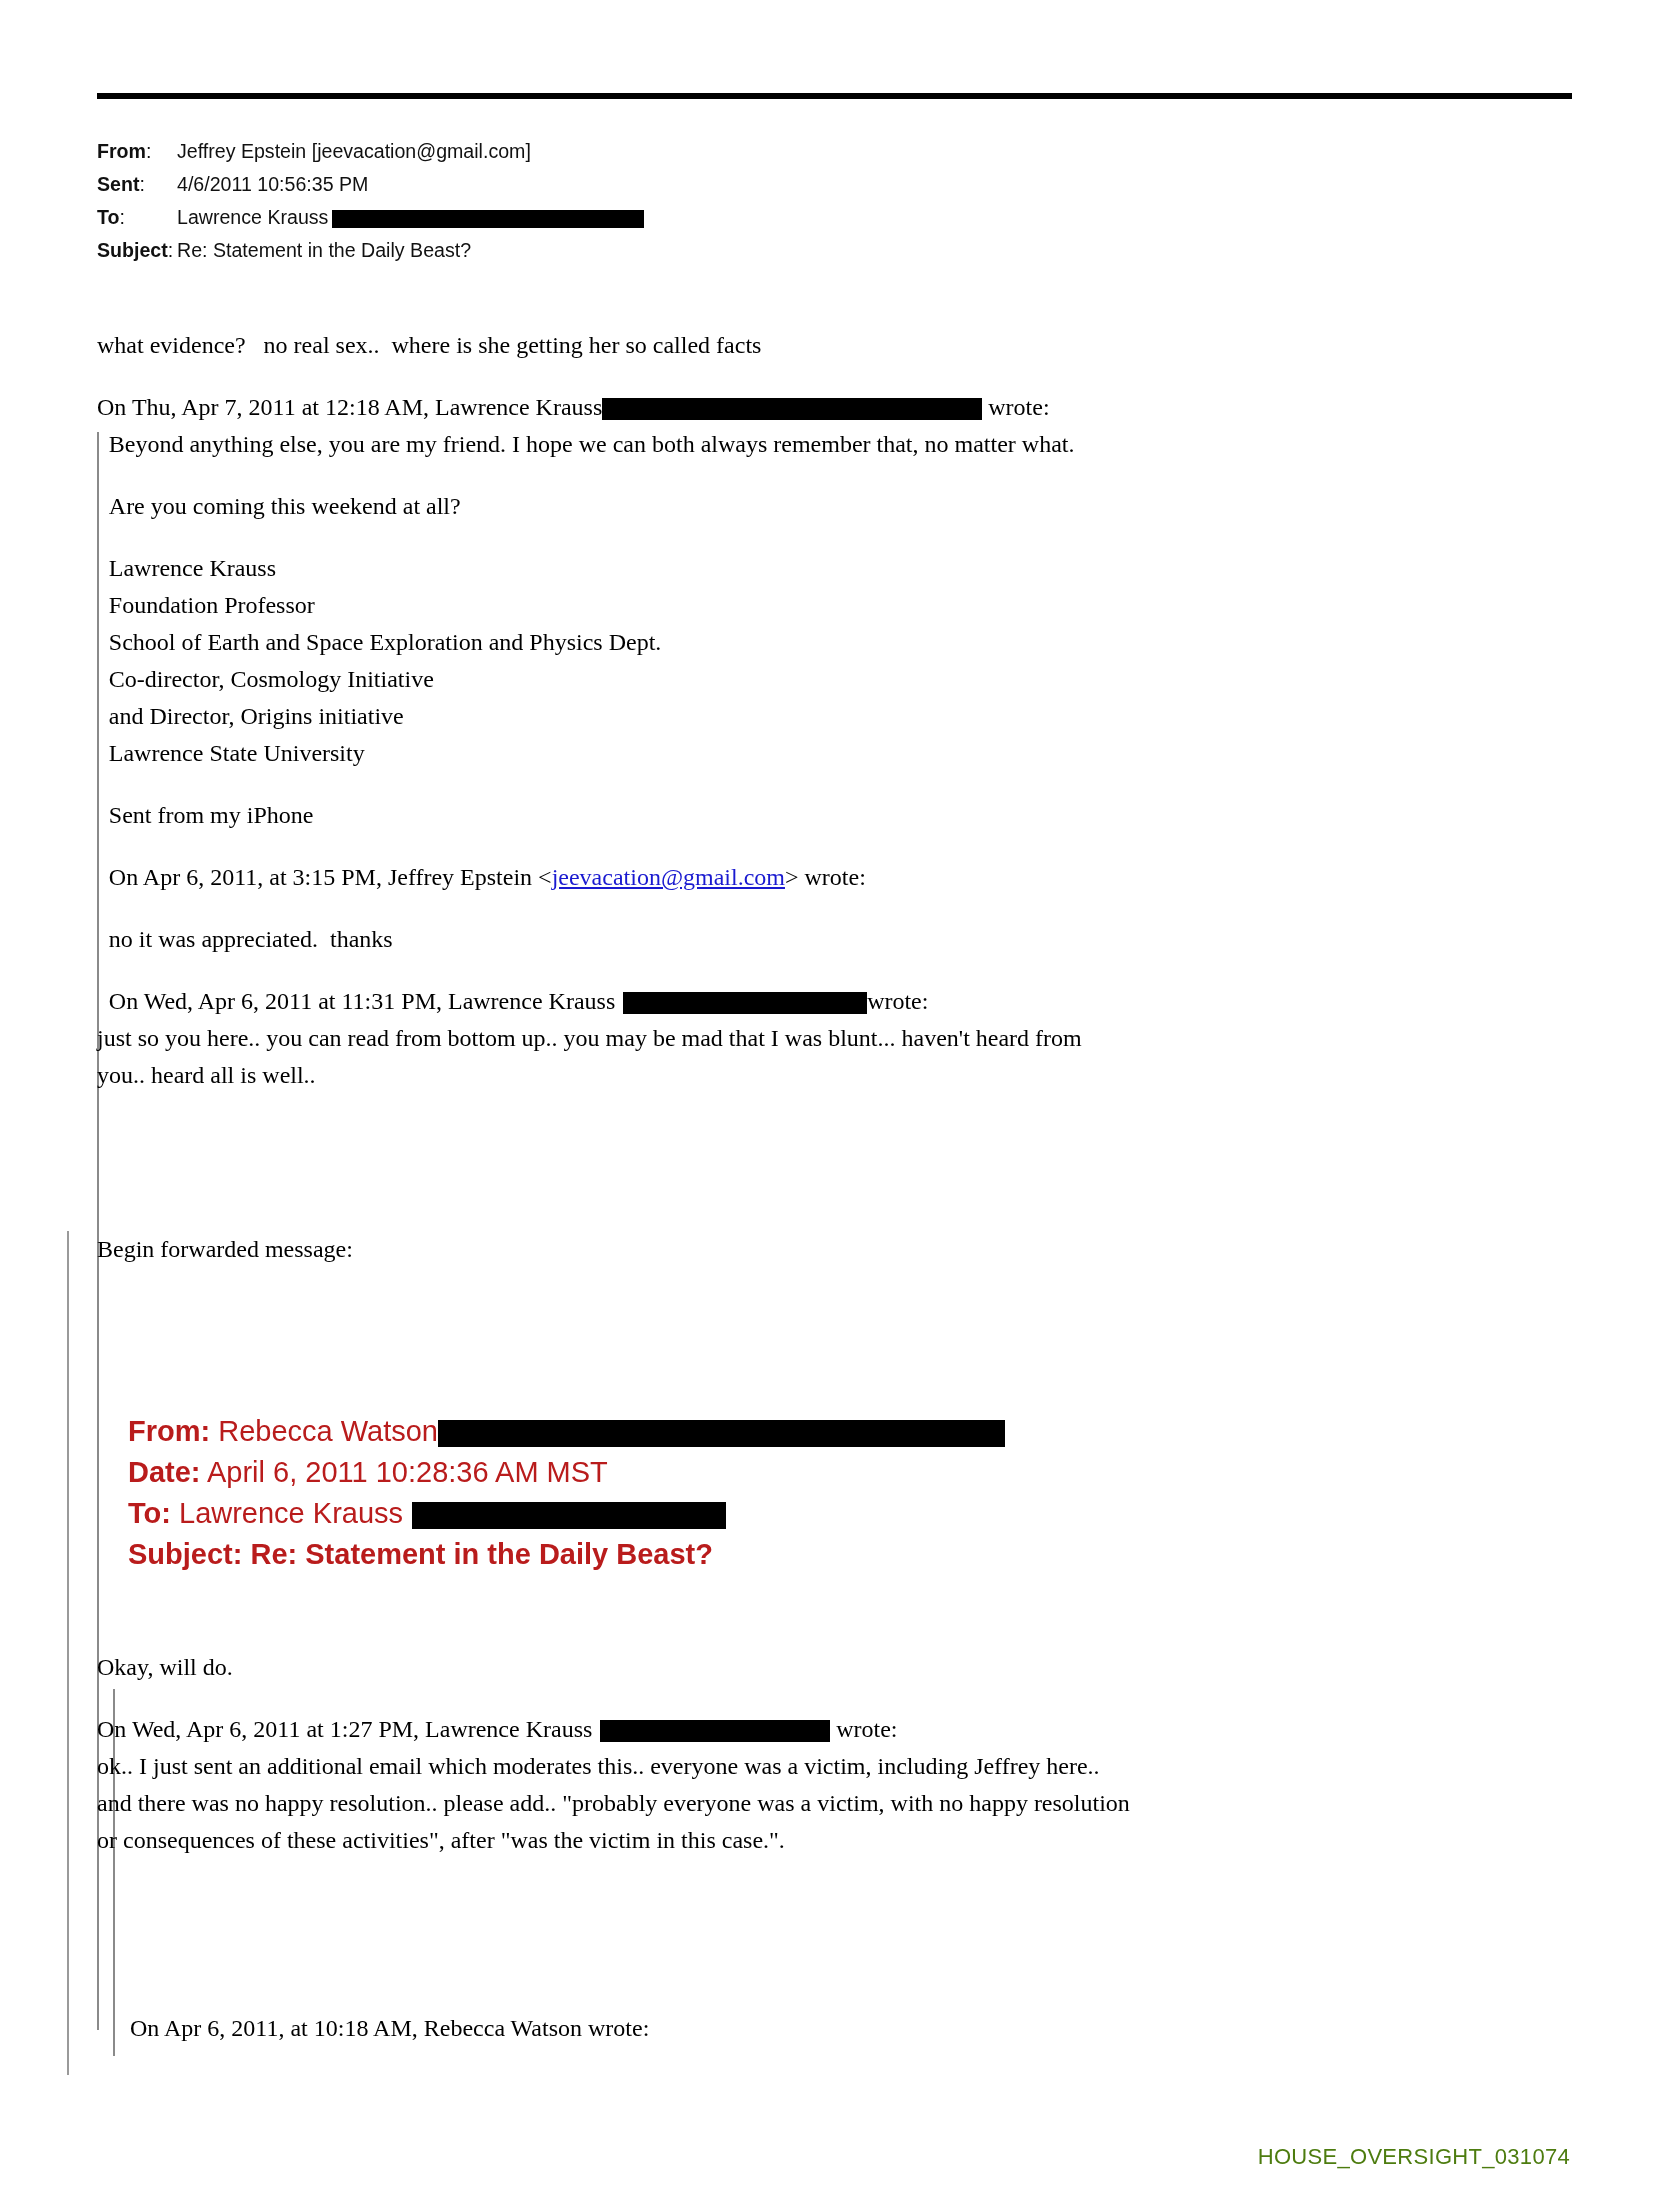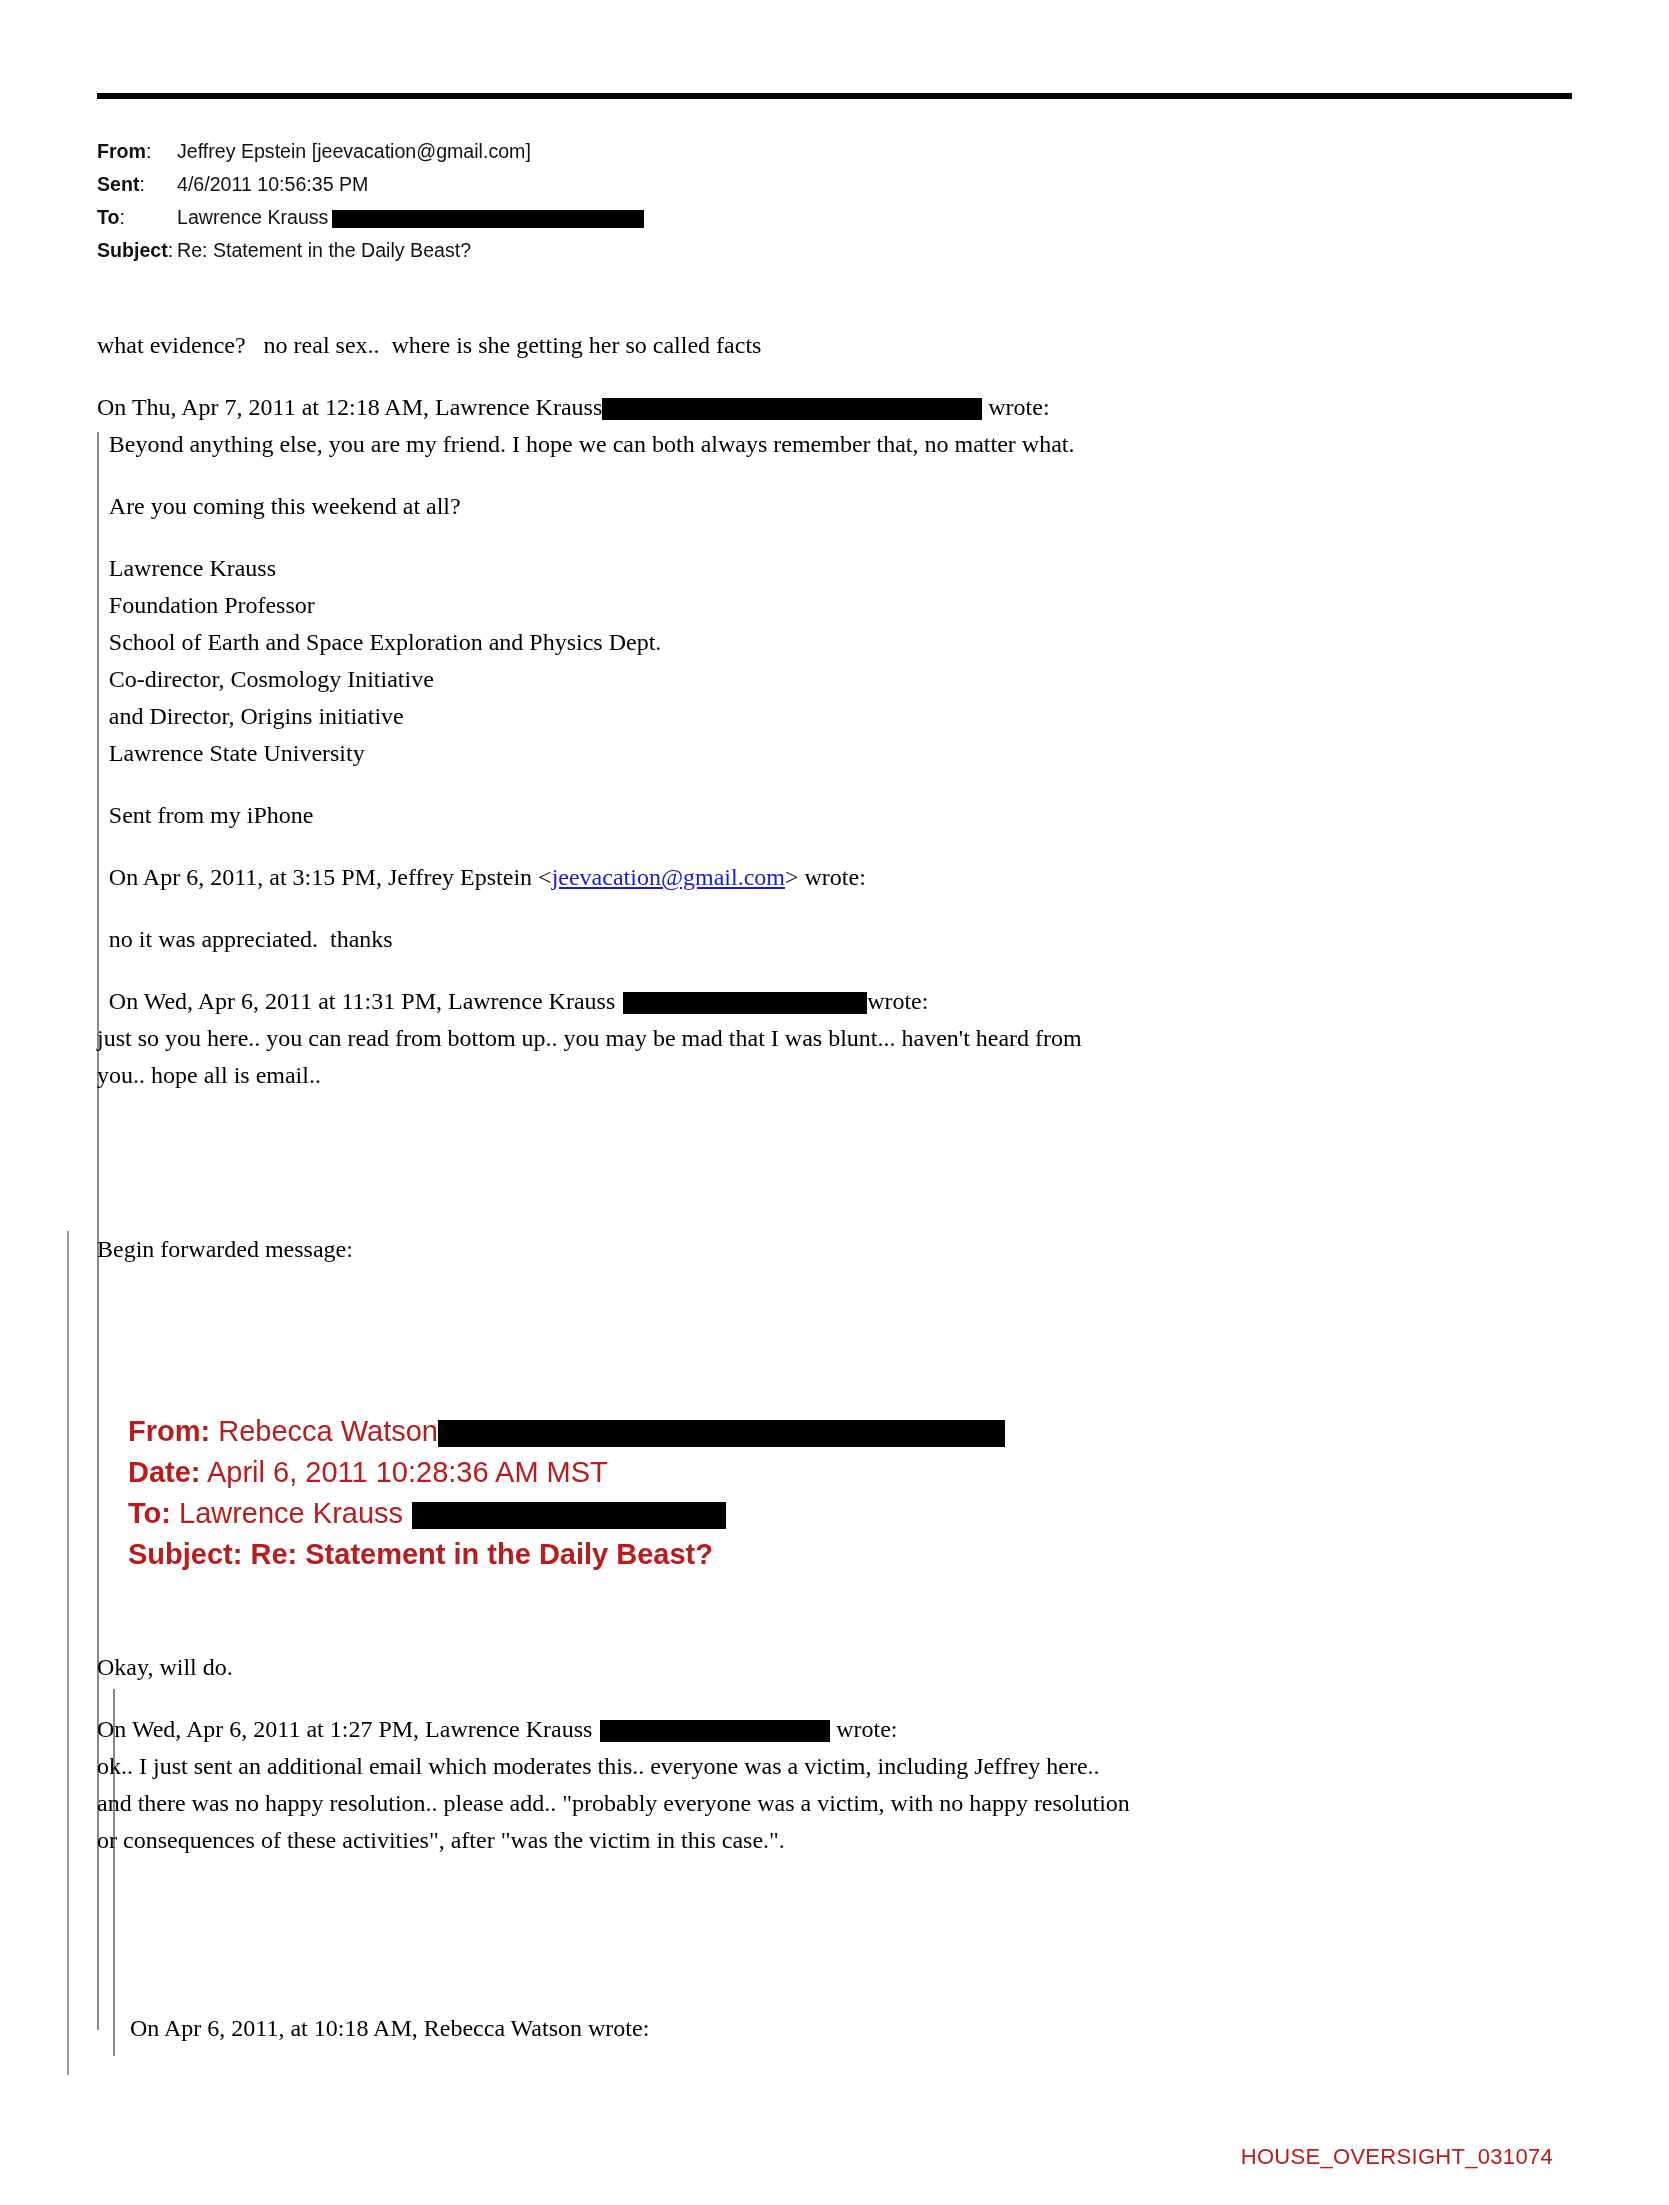--- a/index.html
+++ b/index.html
@@ -105,26 +105,26 @@
     line-height: 41px;
     font-weight: bold;
     color: #b91c1c;
   }
   .fwd-row { white-space: pre; }
   .fwd-row .val { font-weight: normal; }
   .fwd-row .val.bold { font-weight: bold; }
   
   .footer {
     position: absolute;
-    right: 116px;
+    right: 99px;
     bottom: 35px;
     font-family: "Liberation Sans", sans-serif;
     font-size: 22px;
     letter-spacing: 0.3px;
-    color: #b91c1c;
+    color: #4d7c0f;
     text-align: right;
   }
 </style>
 </head>
 <body>
 
 <div class="page">
 
   <div class="top-rule"></div>
 
@@ -175,21 +175,21 @@
 
     <p class="para indent1">Sent from my iPhone</p>
 
     <p class="para indent1"><span>On Apr 6, 2011, at 3:15 PM, Jeffrey Epstein &lt;</span><span class="linkish">jeevacation@gmail.com</span><span>&gt; wrote:</span></p>
 
     <p class="para indent1">no it was appreciated.  thanks</p>
 
     <p class="para indent1 tight"><span>On Wed, Apr 6, 2011 at 11:31 PM, Lawrence Krauss</span><span class="redact tall" style="width:244px;margin-left:7.9px;"></span><span>wrote:</span></p>
 
     <p class="blk indent2">just so you here..  you can read from bottom up..  you may be mad that I was blunt...   haven't heard from</p>
-    <p class="blk indent2" style="margin-bottom:137px;">you.. hope all is email..</p>
+    <p class="blk indent2" style="margin-bottom:137px;">you.. heard all is well..</p>
 
     <p class="para indent2" style="margin-bottom:151px;">Begin forwarded message:</p>
 
     <div style="height:230px;"></div>
 
     <p class="para indent2">Okay, will do.</p>
 
     <p class="para indent2 tight"><span>On Wed, Apr 6, 2011 at 1:27 PM, Lawrence Krauss</span><span class="redact tall" style="width:230px;margin-left:7.9px;"></span><span> wrote:</span></p>
 
     <p class="blk indent3">ok..  I just sent an additional email which moderates this..  everyone was a victim, including Jeffrey here..</p>

